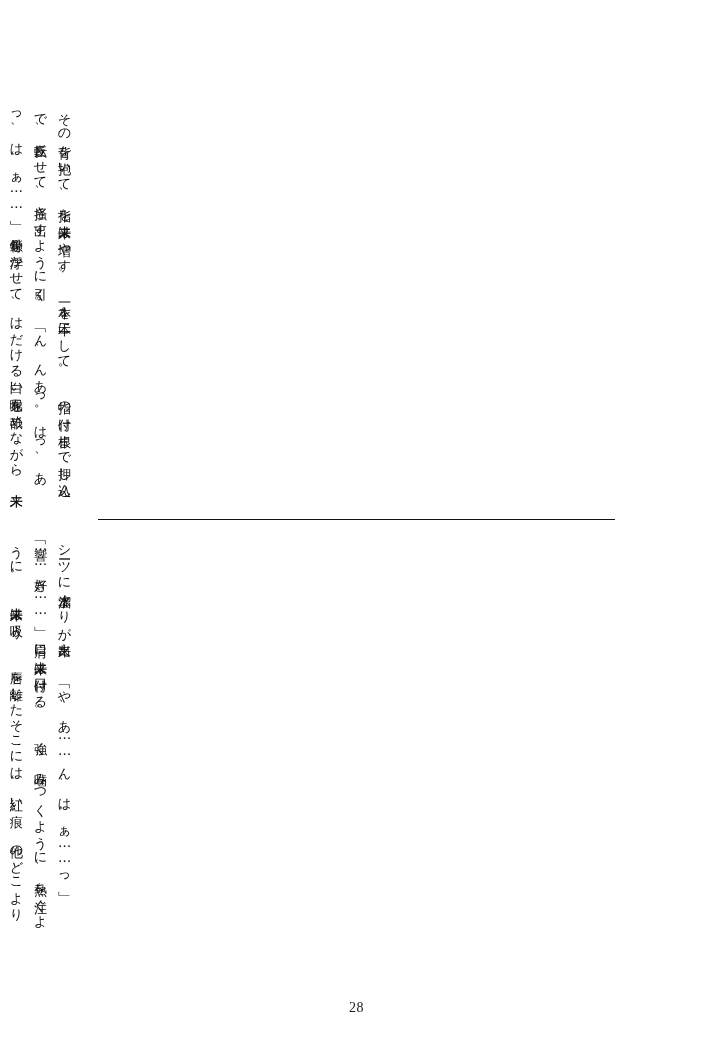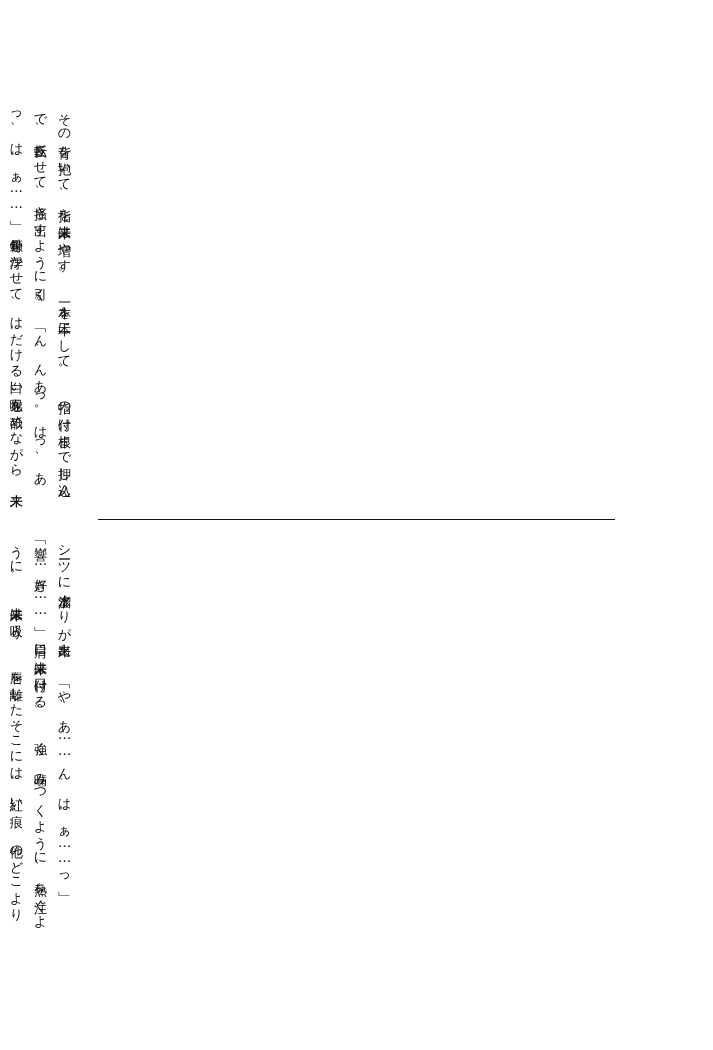--- a/index.html
+++ b/index.html
@@ -113,14 +113,15 @@
 一度抜いて、焦らしてしまおうか。
 もどかしくしたら、もっと啼いてくれるだろうか。
 意地悪が未来の脳裏に過ぎった。
 しかし、その辛さ身をもって知っている未来は実行する事はしない。
 響の好きな箇所を一気に強く擦り上げる。
 「は、あっ————っ！」
 響の全身が震えて、爪先が硬直した。
 シーツの波の上を滑る響の膝頭と太股を撫</p>
   </div>
 
+  <div class="page-number">28</div>
 
 </div>
 
 </body></html>

